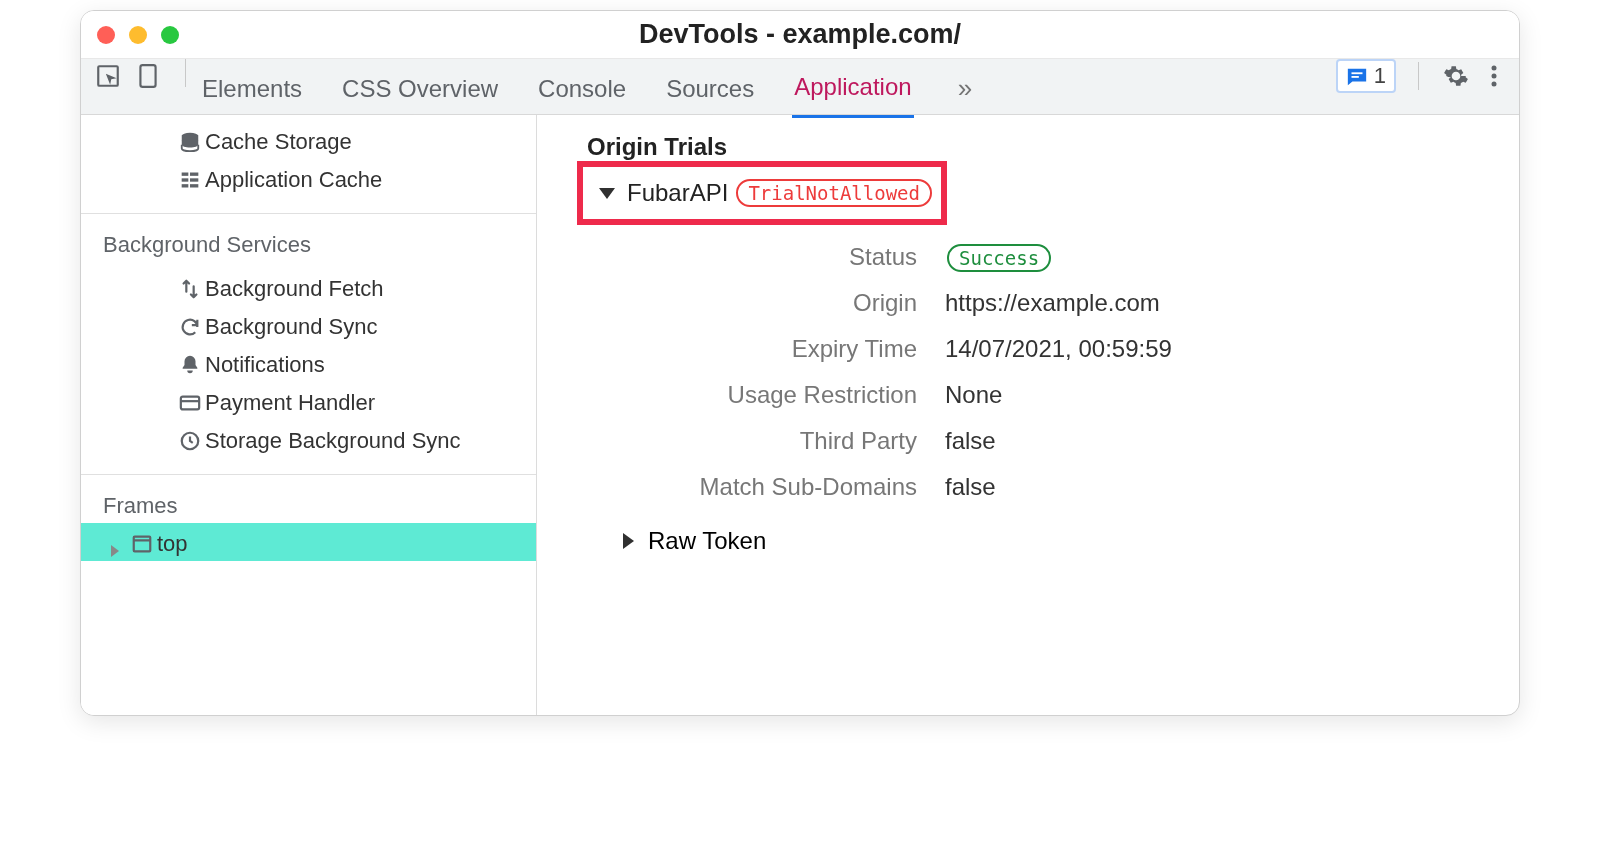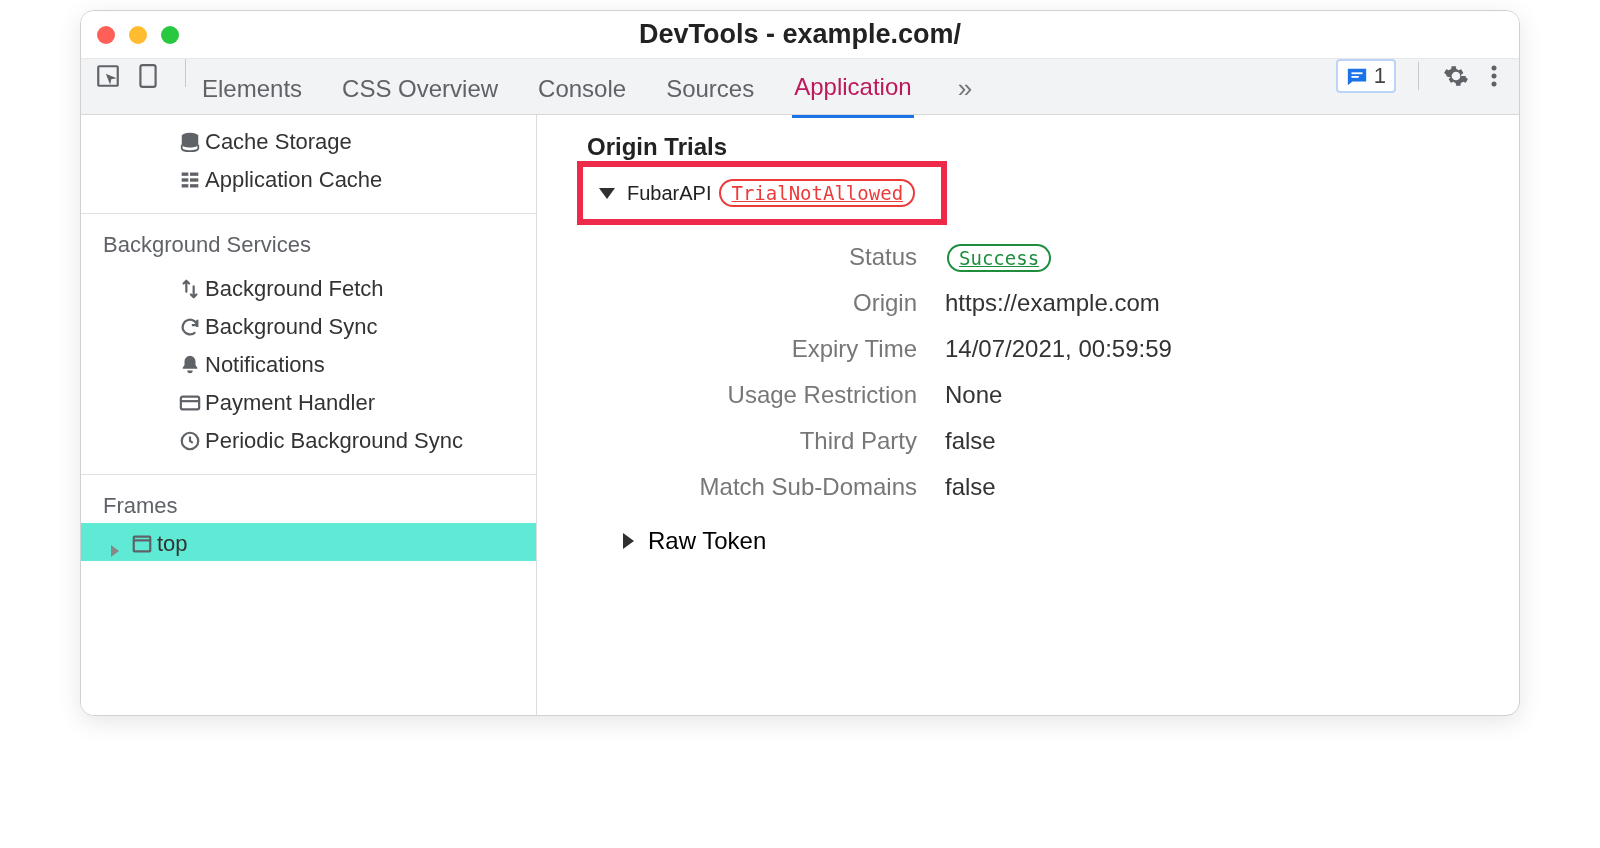--- a/index.html
+++ b/index.html
@@ -88,27 +88,26 @@
     border: 6px solid #ee2a4b;
     width: 370px;
     margin-bottom: 18px;
   }
   .disclosure-down {
     width:0;height:0;border-left:8px solid transparent;border-right:8px solid transparent;border-top:11px solid #303030; margin-right:6px;
   }
   .disclosure-right {
     width:0;height:0;border-top:8px solid transparent;border-bottom:8px solid transparent;border-left:11px solid #303030; margin-right:8px;
   }
-  .trial-name { font-size:20px; color:#222;}
+  .trial-name { font-size:24px; color:#222;}
   .pill {
     border:2px solid #ed3b3b; color:#ed3b3b;
     border-radius:999px; padding: 1px 10px;
     font-family: ui-monospace, Menlo, monospace; font-size:19px;
     margin-left:2px;
-    text-decoration:underline;
   }
   .pill.green { border-color:#1e8e3e; color:#1e8e3e; }
   .details {
     display:grid; grid-template-columns: 300px auto;
     row-gap: 18px; column-gap: 28px;
     font-size:24px;
     padding-left: 40px;
     align-items:center;
   }
   .details .k { text-align:right; color:#777; }
@@ -242,21 +241,21 @@
             </span>
           <span>Payment Handler</span>
         </div>
         <div class="sb-item indent1">
           <span class="sb-icon">
               <svg width="22" height="22" viewBox="0 0 24 24" fill="none" stroke="#5f6368" stroke-width="2.4">
                 <circle cx="12" cy="12" r="9"></circle>
                 <path d="M12 7v5l3 2"></path>
               </svg>
             </span>
-          <span>Periodic Background Sync</span>
+          <span>Storage Background Sync</span>
         </div>
       </div>
 
       <div class="sb-divider"></div>
 
       <div class="sb-header">Frames</div>
       <div class="sb-item selected" style="padding-left:30px">
         <span class="disclosure-right" style="border-left-color:#888;border-top-width:6px;border-bottom-width:6px;border-left-width:8px;"></span>
         <span class="sb-icon">
             <svg width="22" height="22" viewBox="0 0 24 24" fill="none" stroke="#5f6368" stroke-width="2.4">

